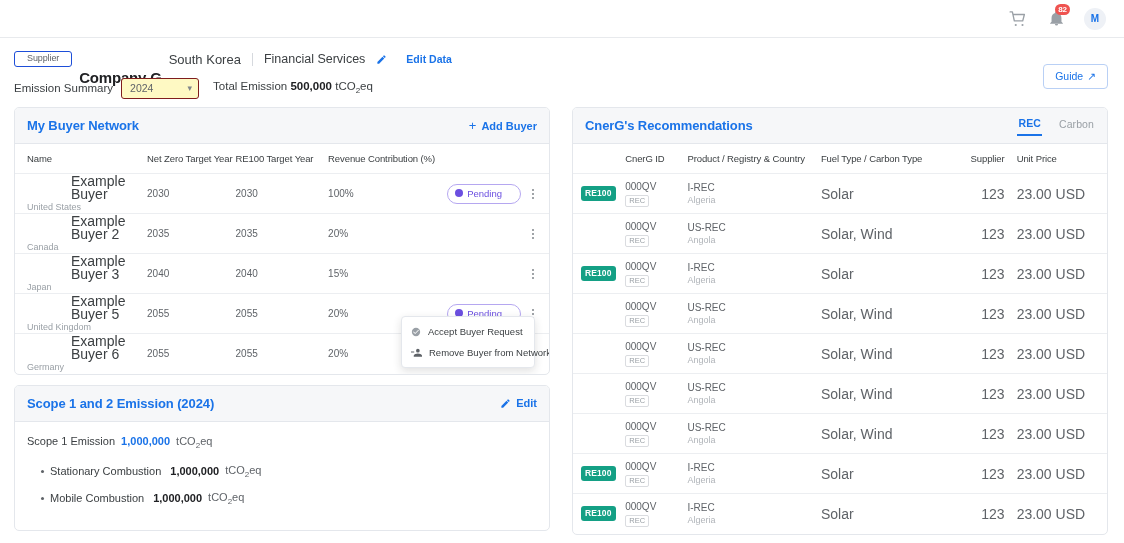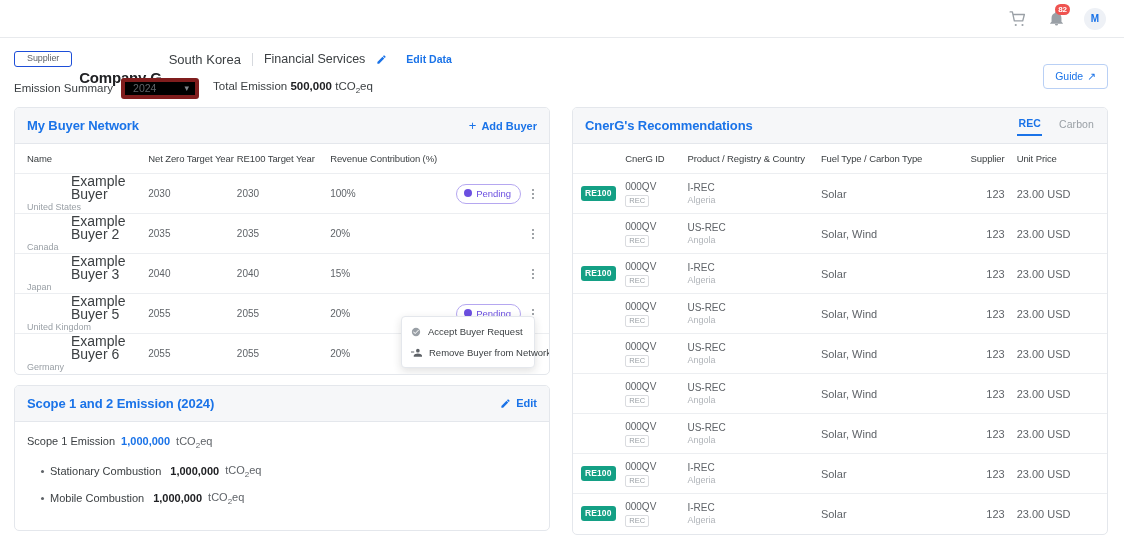--- a/index.html
+++ b/index.html
@@ -95,23 +95,23 @@
   .summaryline {
     display: flex;
     align-items: center;
     gap: 8px;
     margin-top: 8px;
     height: 22px;
   }
   .summaryline .lbl { font-size: 11.5px; color: #3c4043; }
   .yearselect {
     width: 78px; height: 21px;
-    border: 4px solid #7f1d1d;
+    border: 1px solid #7f1d1d;
     border-radius: 3px;
-    background: #000000;
+    background: #fef9c3;
     font-size: 10.5px;
     color: #5f6368;
     display: flex; align-items: center; justify-content: space-between;
     padding: 0 6px 0 8px;
     cursor: pointer;
   }
   .chev { font-size: 9px; color: #80868b; }
   .total { font-size: 11.5px; color: #3c4043; margin-left: 6px; }
   .total b { font-weight: 700; color: #202124; }
   sub { font-size: 8px; }
@@ -215,21 +215,21 @@
   .buyer-country { font-size: 9px; color: #9aa0a6; line-height: 12px; }
 
   .actions-cell { position: relative; }
   .actions-wrap { display: flex; align-items: center; justify-content: flex-end; gap: 4px; }
   .pending {
     display: inline-flex; align-items: center; gap: 4px;
     border: 1px solid #b5a7f0;
     border-radius: 11px;
     color: #6b4fe0;
     font-size: 9.5px;
-    padding: 3px 9px 4px 7px;
+    padding: 3px 18px 4px 7px;
     background: #fff;
     cursor: pointer;
     white-space: nowrap;
   }
   .pdot {
     width: 8px; height: 8px; border-radius: 50%;
     background: #6b4fe0; display: inline-block;
   }
   .kebab {
     width: 16px; height: 20px;
@@ -285,21 +285,21 @@
     border: 1px solid #dadce0;
     border-radius: 2px;
     font-size: 7.5px;
     color: #9aa0a6;
     padding: 0px 3px 1px;
     margin-top: 2px;
     letter-spacing: 0.1px;
   }
   .prod { font-size: 10px; color: #5f6368; line-height: 13px; }
   .prod-country { font-size: 9px; color: #b0b4b9; line-height: 12px; }
-  .fuel, .qty, .price { font-size: 11px; color: #5f6368; }
+  .fuel, .qty, .price { font-size: 14px; color: #5f6368; }
 
   
   .scope-body { padding: 13px 12px 12px; }
   .scope-line { font-size: 11px; color: #3c4043; margin-bottom: 14px; }
   .scope-line .val { color: #1a73e8; font-weight: 700; margin: 0 3px; }
   .scope-sub {
     font-size: 11px; color: #3c4043;
     margin: 0 0 12px 14px;
     display: flex; align-items: center; gap: 6px;
   }

